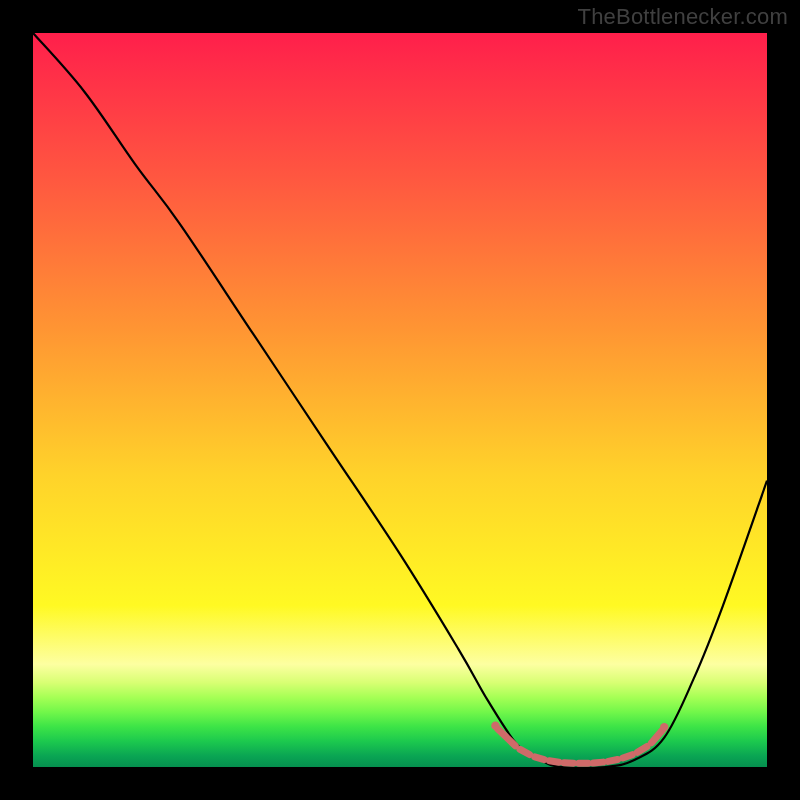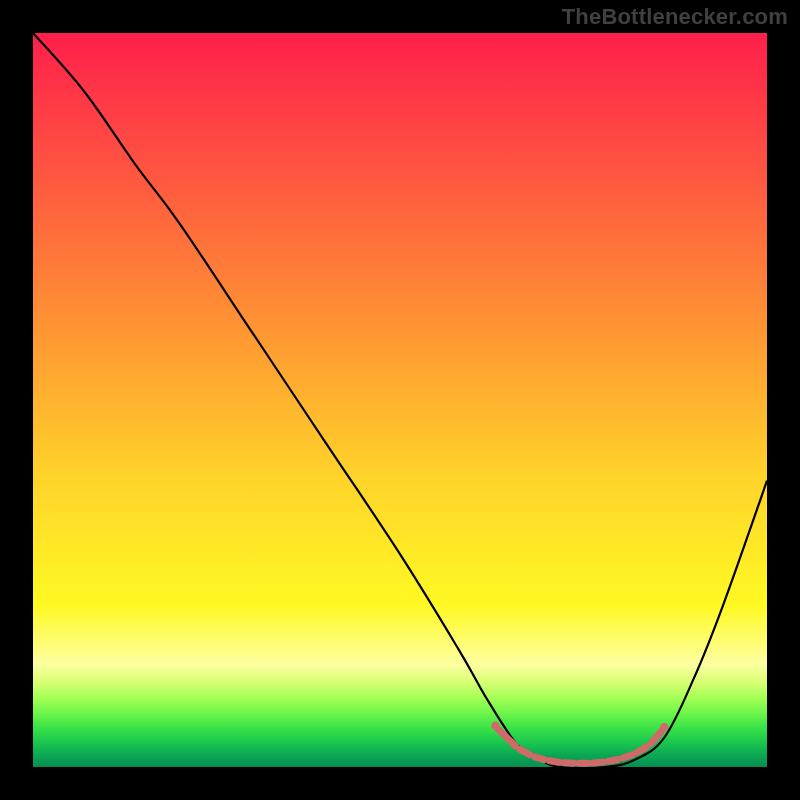--- a/index.html
+++ b/index.html
@@ -17,21 +17,21 @@
     height: 800px;
     background: #000;
   }
   .watermark {
     position: absolute;
     top: 4px;
     right: 12px;
     color: #404040;
     font-size: 22px;
     letter-spacing: 0.2px;
-    font-weight: 700;
+    font-weight: 400;
     z-index: 20;
   }
   svg {
     display: block;
   }
 </style>
 </head>
 <body>
 
 <div class="frame">

